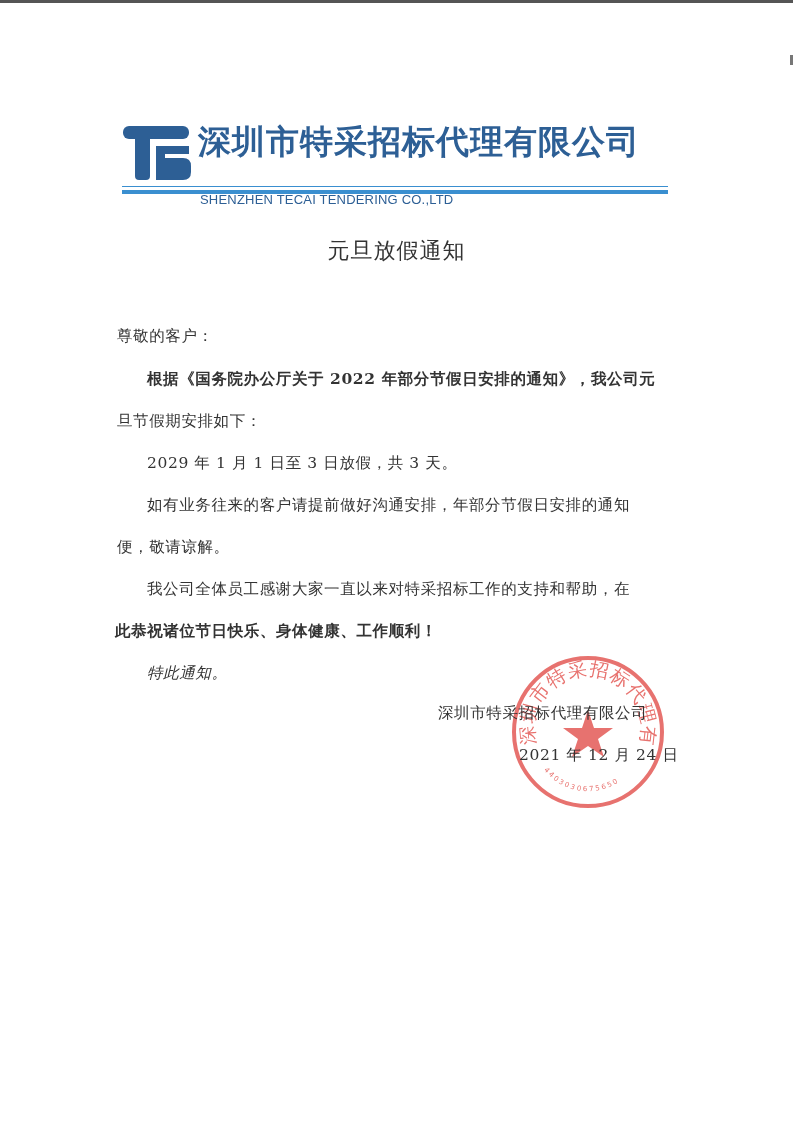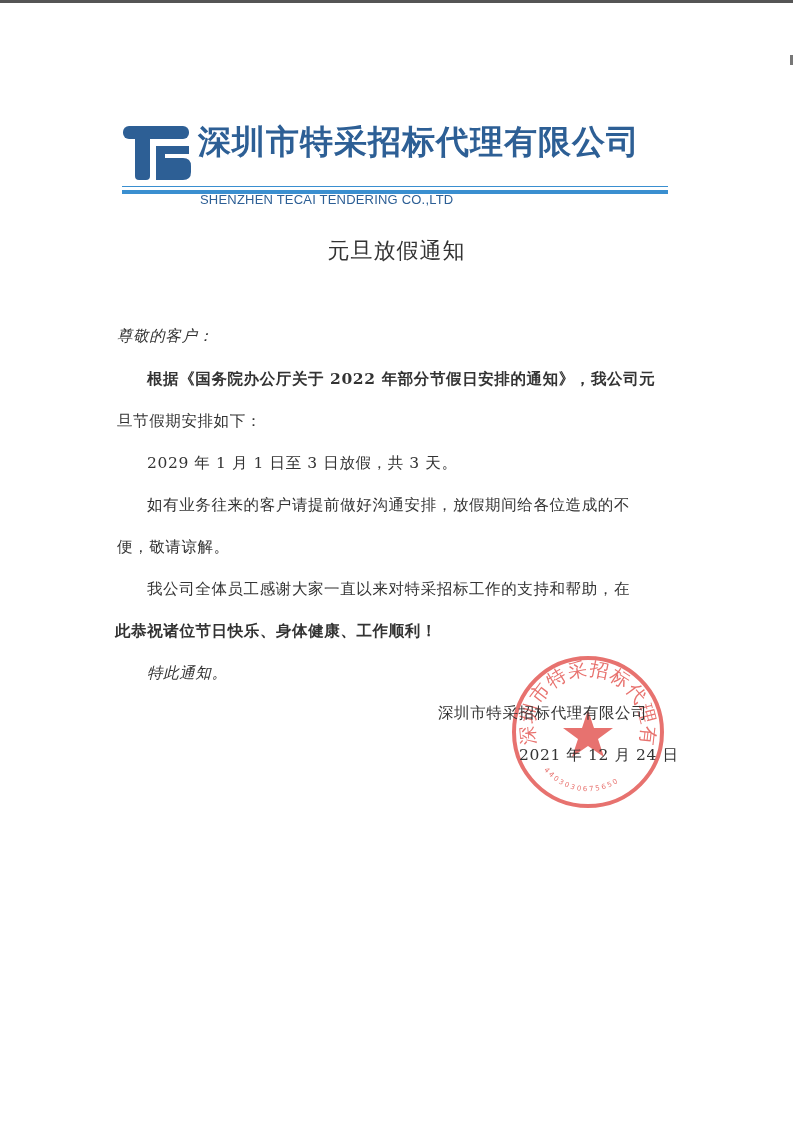--- a/index.html
+++ b/index.html
@@ -44,28 +44,28 @@
     <path d="M33 22 H66 V30 H42 V34 H60 Q68 34 68 42 V48 Q68 56 60 56 H33 V48 H40 Q44 40 50 42 Q52 36 56 40 L58 46 V48 H33 Z" fill="#2d5f95"></path>
   </svg>
   <div class="company-cn">深圳市特采招标代理有限公司</div>
   <div class="company-en">SHENZHEN TECAI TENDERING CO.,LTD</div>
   <div class="rule-thin"></div>
   <div class="rule-thick"></div>
 </div>
 
 <div class="title">元旦放假通知</div>
 
-<div class="p" style="left:117px; top:326px;font-style:italic;">尊敬的客户：</div>
+<div class="p" style="left:117px; top:326px;">尊敬的客户：</div>
 
 <div class="p" style="left:147px; top:369px;font-weight:bold;">根据《国务院办公厅关于 2022 年部分节假日安排的通知》，我公司元</div>
 <div class="p" style="left:117px; top:411px;">旦节假期安排如下：</div>
 
 <div class="p" style="left:147px; top:453px;">2029 年 1 月 1 日至 3 日放假，共 3 天。</div>
 
-<div class="p" style="left:147px; top:495px;">如有业务往来的客户请提前做好沟通安排，放假期间给各位造成的不</div>
+<div class="p" style="left:147px; top:495px;">如有业务往来的客户请提前做好沟通安排，年部分节假日安排的通知</div>
 <div class="p" style="left:117px; top:537px;">便，敬请谅解。</div>
 
 <div class="p" style="left:147px; top:579px;">我公司全体员工感谢大家一直以来对特采招标工作的支持和帮助，在</div>
 <div class="p" style="left:115px; top:621px;font-weight:bold;">此恭祝诸位节日快乐、身体健康、工作顺利！</div>
 
 <div class="p" style="left:147px; top:663px;font-style:italic;">特此通知。</div>
 
 <svg class="stamp" viewBox="0 0 160 160">
   <defs>
     <path id="sealArc" d="M 28 92 A 54 54 0 1 1 132 92"></path>

